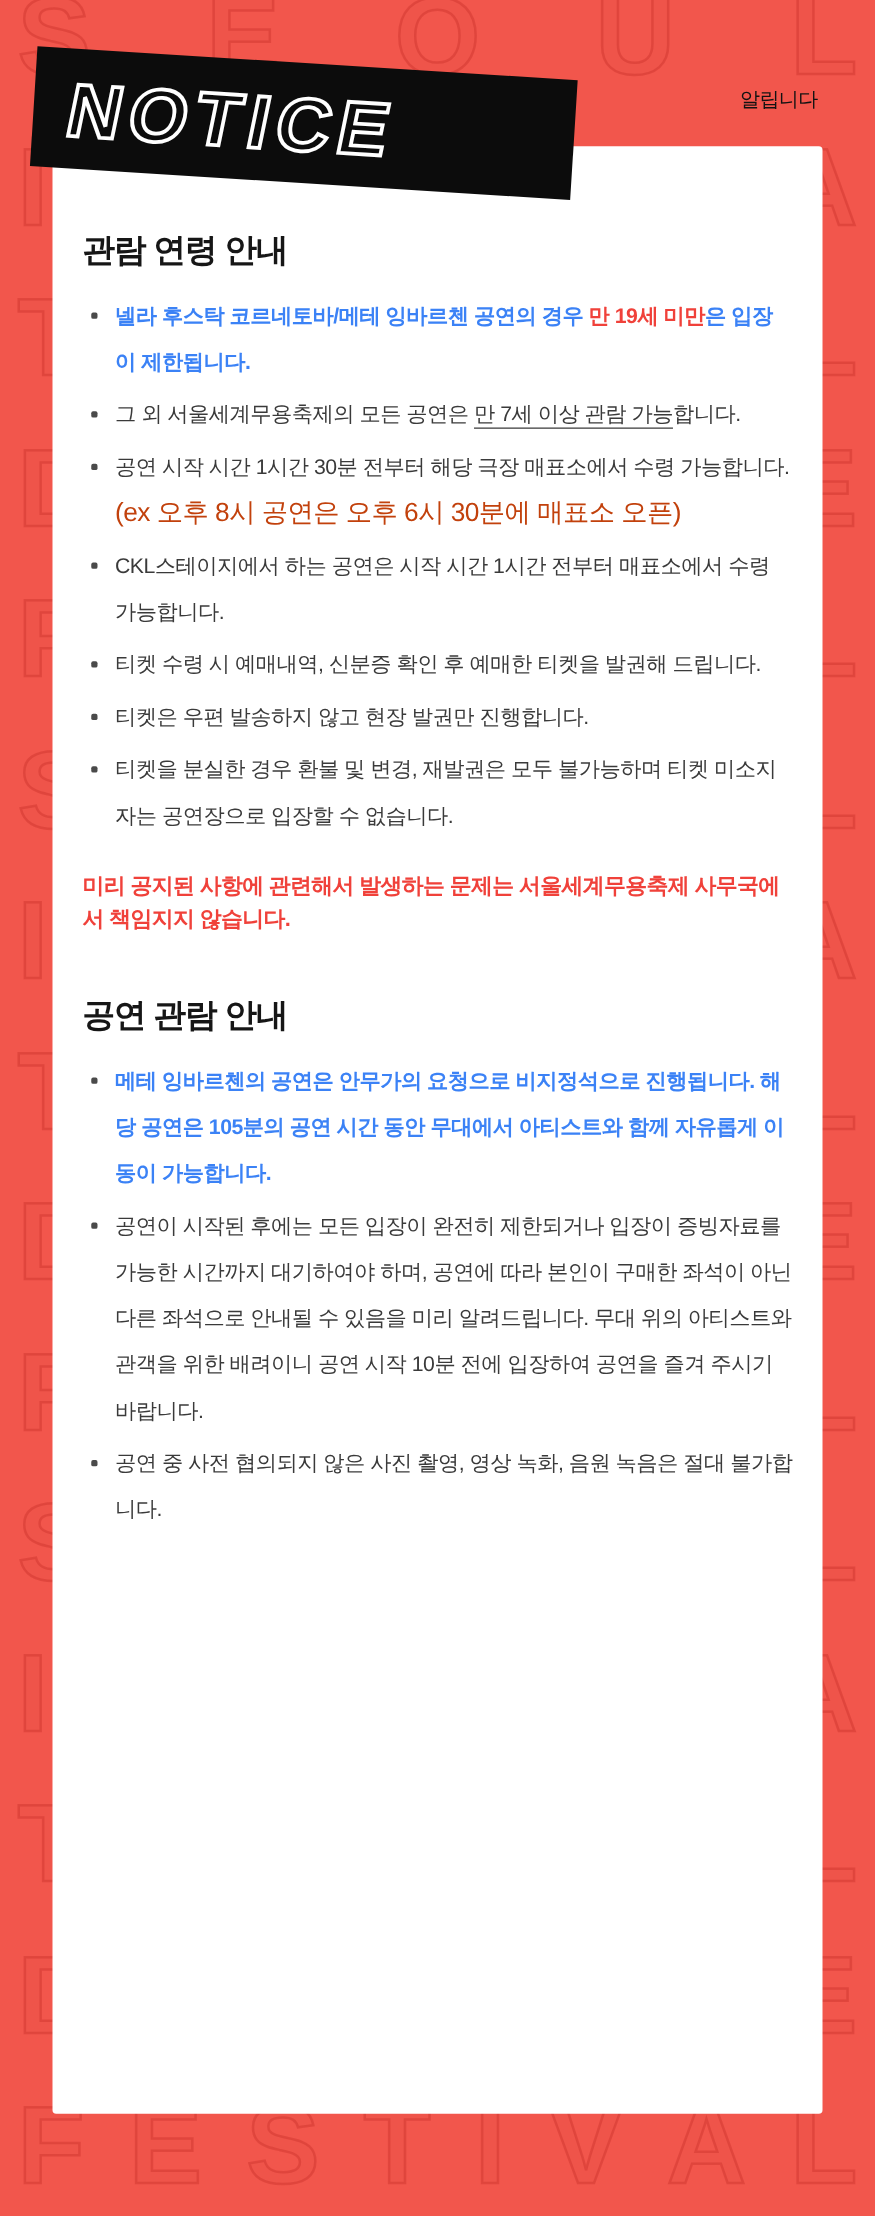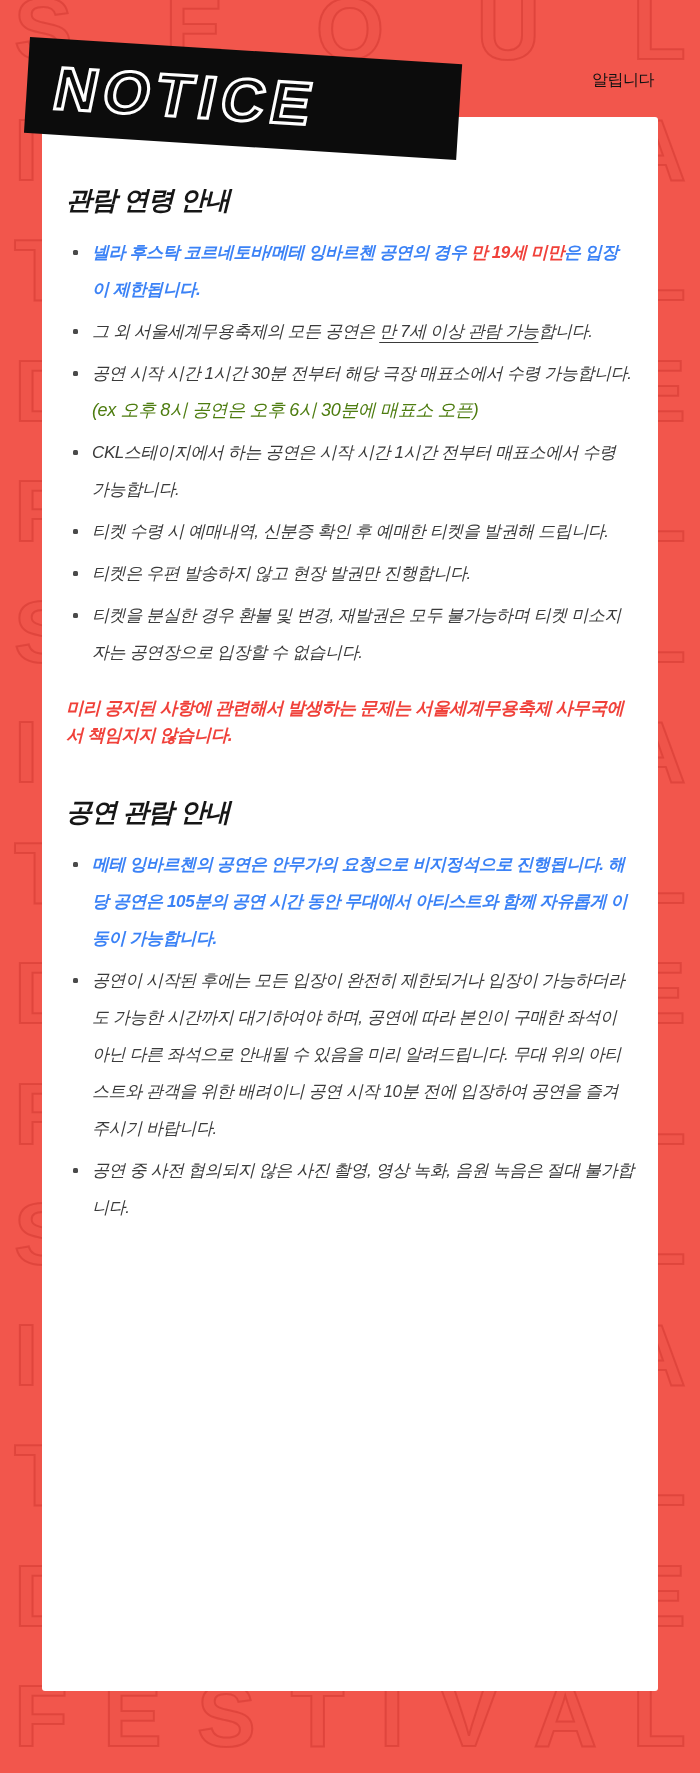--- a/index.html
+++ b/index.html
@@ -23,21 +23,20 @@
     z-index:0;
   }
   
   .card {
     position:absolute; left:42px; top:117px;
     width:616px; height:1574px;
     background:#ffffff; border-radius:3px;
     padding:66px 24px 0 24px;
     overflow:hidden;
     z-index:2;
-    font-style:italic;
   }
   
   .banner {
     position:absolute; left:30px; top:37px;
     width:433px; height:96px;
     background:#0c0c0c;
     transform:rotate(3.6deg);
     transform-origin:0 0;
     display:flex; align-items:center;
     padding-left:28px;
@@ -68,21 +67,21 @@
   .bullet {
     position:relative; padding-left:24px;
     font-size:17px; line-height:37px; color:#3a3a3a;
     letter-spacing:-0.4px;
     margin-bottom:5px;
   }
   .bullet::before {
     content:""; position:absolute; left:5px; top:16px;
     width:5px; height:5px; background:#4a4a4a; border-radius:1.5px;
   }
-  .sub { font-size:18px; line-height:37px; color:#4d7c0f; }
+  .sub { font-size:21px; line-height:37px; color:#c2410c; }
   .seg-normal { }
   .seg-bold { font-weight:700; color:#3b82f6; }
   .seg-red { color:#F0413A; }
   .seg-redbold { color:#F0413A; font-weight:700; }
   .seg-underline { text-decoration:underline; text-underline-offset:5px;text-align:center; }
   .note {
     color:#F0413A; font-weight:700;
     font-size:17.5px; line-height:27px; letter-spacing:-0.5px;
     margin:24px 0 4px 0;
   }
@@ -227,21 +226,21 @@
         <li class="bullet"><span class="seg-normal">공연 시작 시간 1시간 30분 전부터 해당 극장 매표소에서 수령 가능합니다.</span><div class="sub">(ex 오후 8시 공연은 오후 6시 30분에 매표소 오픈)</div></li>
         <li class="bullet"><span class="seg-normal">CKL스테이지에서 하는 공연은 시작 시간 1시간 전부터 매표소에서 수령 가능합니다.</span></li>
         <li class="bullet"><span class="seg-normal">티켓 수령 시 예매내역, 신분증 확인 후 예매한 티켓을 발권해 드립니다.</span></li>
         <li class="bullet"><span class="seg-normal">티켓은 우편 발송하지 않고 현장 발권만 진행합니다.</span></li>
         <li class="bullet"><span class="seg-normal">티켓을 분실한 경우 환불 및 변경, 재발권은 모두 불가능하며 티켓 미소지자는 공연장으로 입장할 수 없습니다.</span></li>
       </ul>
       <div class="note">미리 공지된 사항에 관련해서 발생하는 문제는 서울세계무용축제 사무국에서 책임지지 않습니다.</div>
       <h2 class="section-title">공연 관람 안내</h2>
       <ul class="bullets">
         <li class="bullet"><span class="seg-bold">메테 잉바르첸의 공연은 안무가의 요청으로 비지정석으로 진행됩니다. 해당 공연은 105분의 공연 시간 동안 무대에서 아티스트와 함께 자유롭게 이동이 가능합니다.</span></li>
-        <li class="bullet"><span class="seg-normal">공연이 시작된 후에는 모든 입장이 완전히 제한되거나 입장이 가능하더라도 가능한 시간까지 대기하여야 하며, 공연에 따라 본인이 구매한 좌석이 아닌 다른 좌석으로 안내될 수 있음을 미리 알려드립니다. 무대 위의 아티스트와 관객을 위한 배려이니 공연 시작 10분 전에 입장하여 공연을 즐겨 주시기 바랍니다.</span></li>
+        <li class="bullet"><span class="seg-normal">공연이 시작된 후에는 모든 입장이 완전히 제한되거나 입장이 증빙자료를 가능한 시간까지 대기하여야 하며, 공연에 따라 본인이 구매한 좌석이 아닌 다른 좌석으로 안내될 수 있음을 미리 알려드립니다. 무대 위의 아티스트와 관객을 위한 배려이니 공연 시작 10분 전에 입장하여 공연을 즐겨 주시기 바랍니다.</span></li>
         <li class="bullet"><span class="seg-normal">공연 중 사전 협의되지 않은 사진 촬영, 영상 녹화, 음원 녹음은 절대 불가합니다.</span></li>
       </ul>
     </div>
 </div>
 
 <div class="banner">
   <span class="banner-text">NOTICE</span>
 </div>
 
 <div class="announce">알립니다</div>

